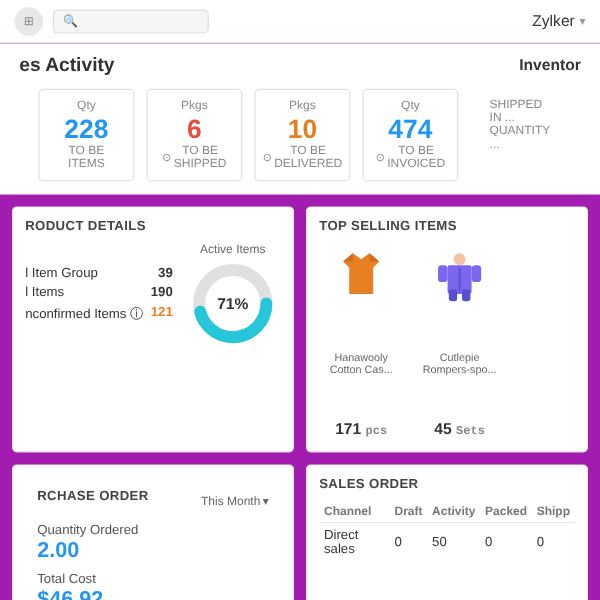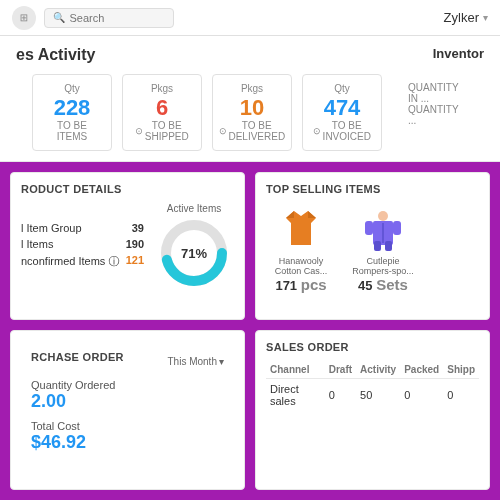--- a/index.html
+++ b/index.html
@@ -204,33 +204,34 @@
       display: flex;
       gap: 12px;
       margin-top: 6px;
     }
     .selling-item {
       display: flex;
       flex-direction: column;
       align-items: center;
       font-size: 10px;
       color: #666;
+      gap: 37px;
     }
     .item-image {
       width: 50px; height: 50px;
       border-radius: 4px;
       margin-bottom: 3px;
       display: flex;
       align-items: center;
       justify-content: center;
       overflow: hidden;
     }
     .item-name { font-size: 9px; color: #666; text-align: center; max-width: 70px; }
     .item-qty { font-size: 13px; font-weight: 700; color: #333; }
-    .item-unit { font-size: 15px; color: #888; }
+    .item-unit { font-size: 10px; color: #888; font-family: Liberation Mono, monospace; }
 
     
     .purchase-order {
       background: #fff;
       border: 1px solid #e8e8e8;
       border-radius: 4px;
       padding: 20px;
       grid-column: 1;
       grid-row: 2;
     }
@@ -279,21 +280,20 @@
 </head>
 <body>
 
 <div class="top-nav">
   <div class="nav-left">
     <div class="nav-logo">
       <span>⊞</span>
     </div>
     <div class="search-bar">
       <span class="search-icon">🔍</span>
-      <input class="search-input" type="text" placeholder="Search" style="">
     </div>
   </div>
   <div class="nav-right">
     <span class="company-name">Zylker</span>
     <span class="chevron">▾</span>
   </div>
 </div>
 
 <div class="main">
   <div class="content">
@@ -320,21 +320,21 @@
           <div class="stat-label-unit">Pkgs</div>
           <div class="stat-number orange">10</div>
           <div class="stat-desc"><span class="icon-small">⊙</span> TO BE DELIVERED</div>
         </div>
         <div class="stat-card">
           <div class="stat-label-unit">Qty</div>
           <div class="stat-number blue">474</div>
           <div class="stat-desc"><span class="icon-small">⊙</span> TO BE INVOICED</div>
         </div>
         <div class="inventory-side">
-          <div>QUANTITY IN ...</div>
+          <div>SHIPPED IN ...</div>
           <div>QUANTITY ...</div>
         </div>
       </div>
     </div>
 
     <div class="body-grid">
 
       <div class="product-details">
         <div class="section-title">RODUCT DETAILS</div>
         <div class="product-content">

